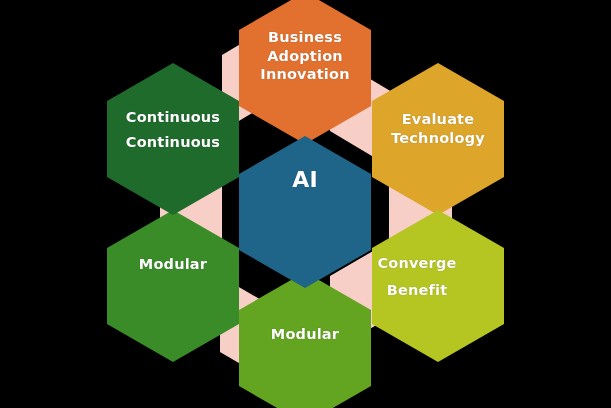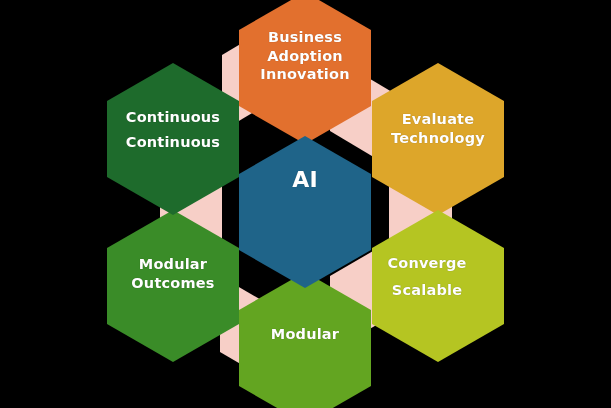--- a/index.html
+++ b/index.html
@@ -86,32 +86,31 @@
     <span class="label-line">Business</span>
     <span class="label-line">Adoption</span>
     <span class="label-line">Innovation</span>
   </div>
 
   <div class="hex-label outer" style="left:363px; top:110px;">
     <span class="label-line">Evaluate</span>
     <span class="label-line">Technology</span>
   </div>
 
-  <div class="hex-label outer" style="left:352px; top:250px; line-height:1.85;">
+  <div class="hex-label outer" style="left:342px; top:250px; line-height:1.85;">
     <span class="label-line">Converge</span>
-    <span class="label-line">Scalable</span>
+    <span class="label-line">Benefit</span>
   </div>
 
   <div class="hex-label outer" style="left:230px; top:325px;">
     <span class="label-line">Modular</span>
   </div>
 
   <div class="hex-label outer" style="left:98px; top:255px;">
     <span class="label-line">Modular</span>
-    <span class="label-line">Outcomes</span>
   </div>
 
   <div class="hex-label outer" style="left:98px; top:105px; line-height:1.75;">
     <span class="label-line">Continuous</span>
     <span class="label-line">Continuous</span>
   </div>
 
   <div class="hex-label center" style="left:230px; top:165px;">
     <span class="label-line">AI</span>
   </div>

